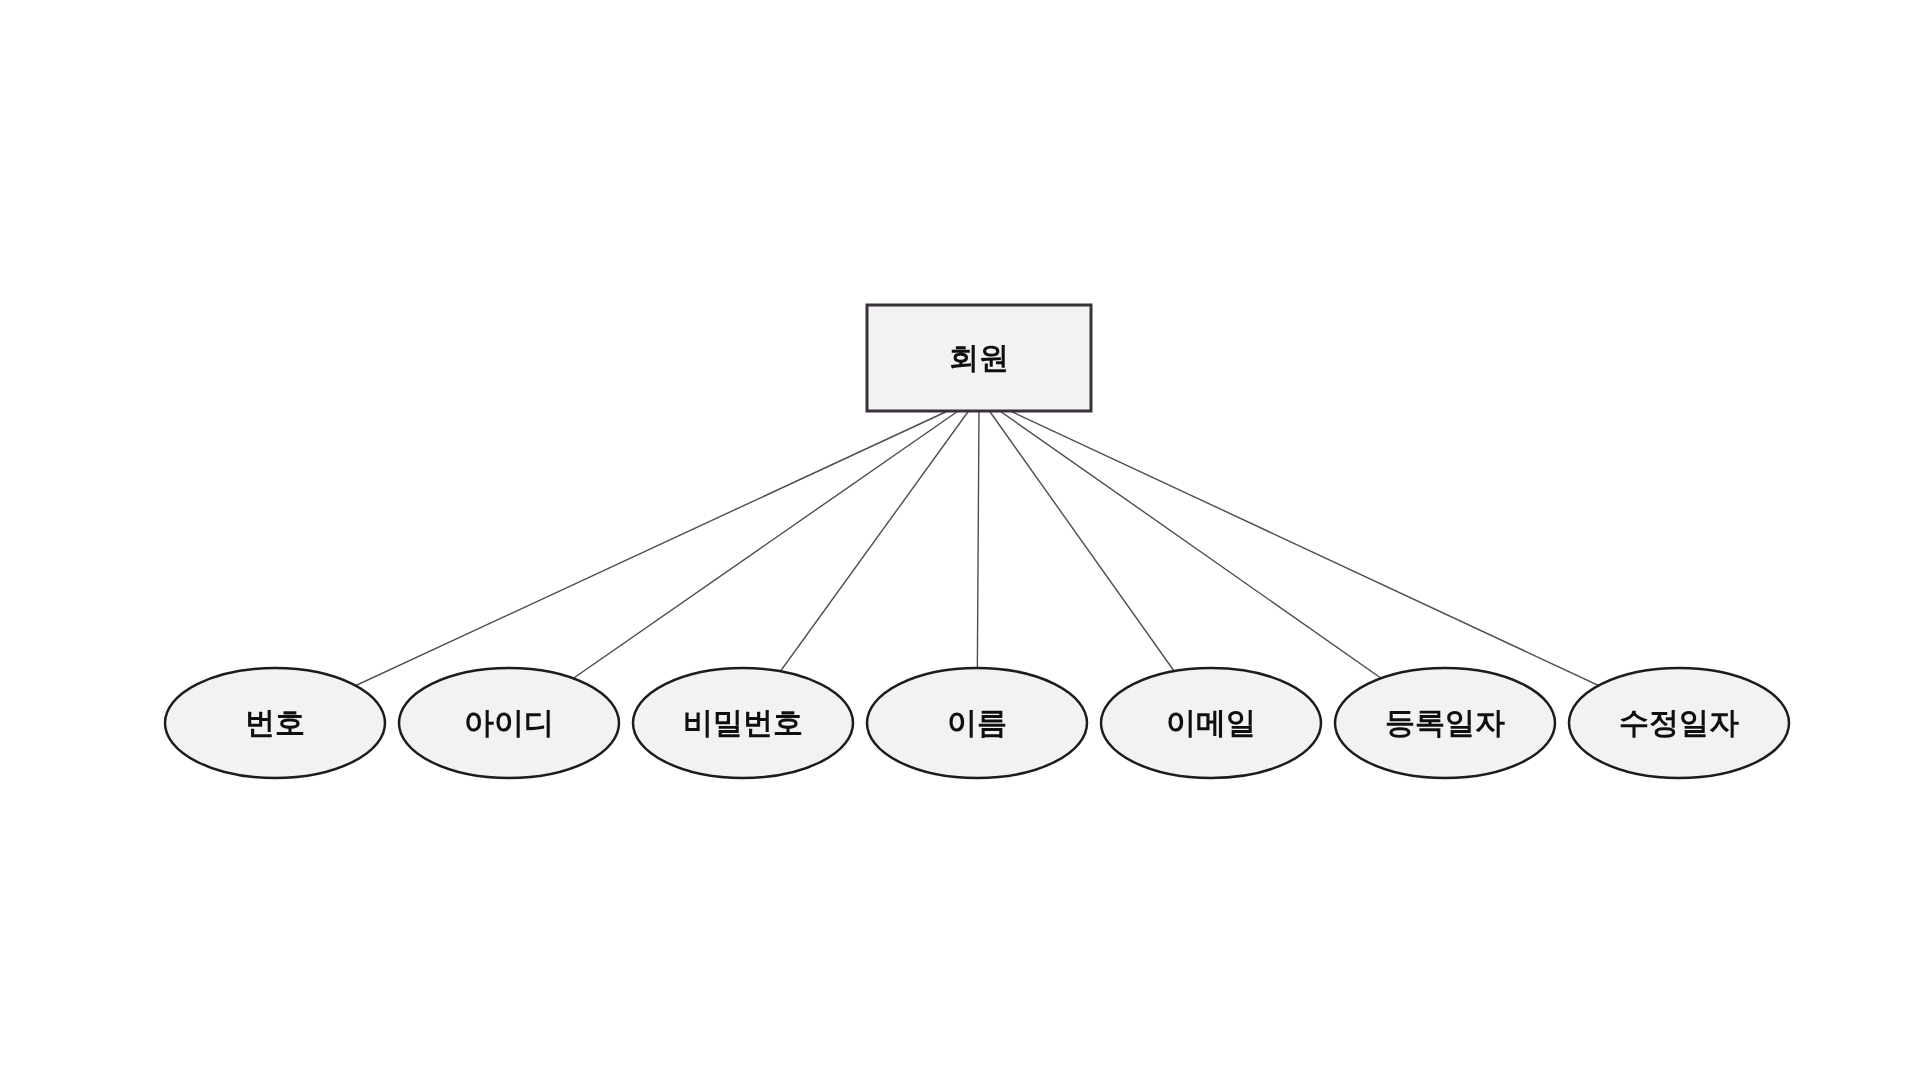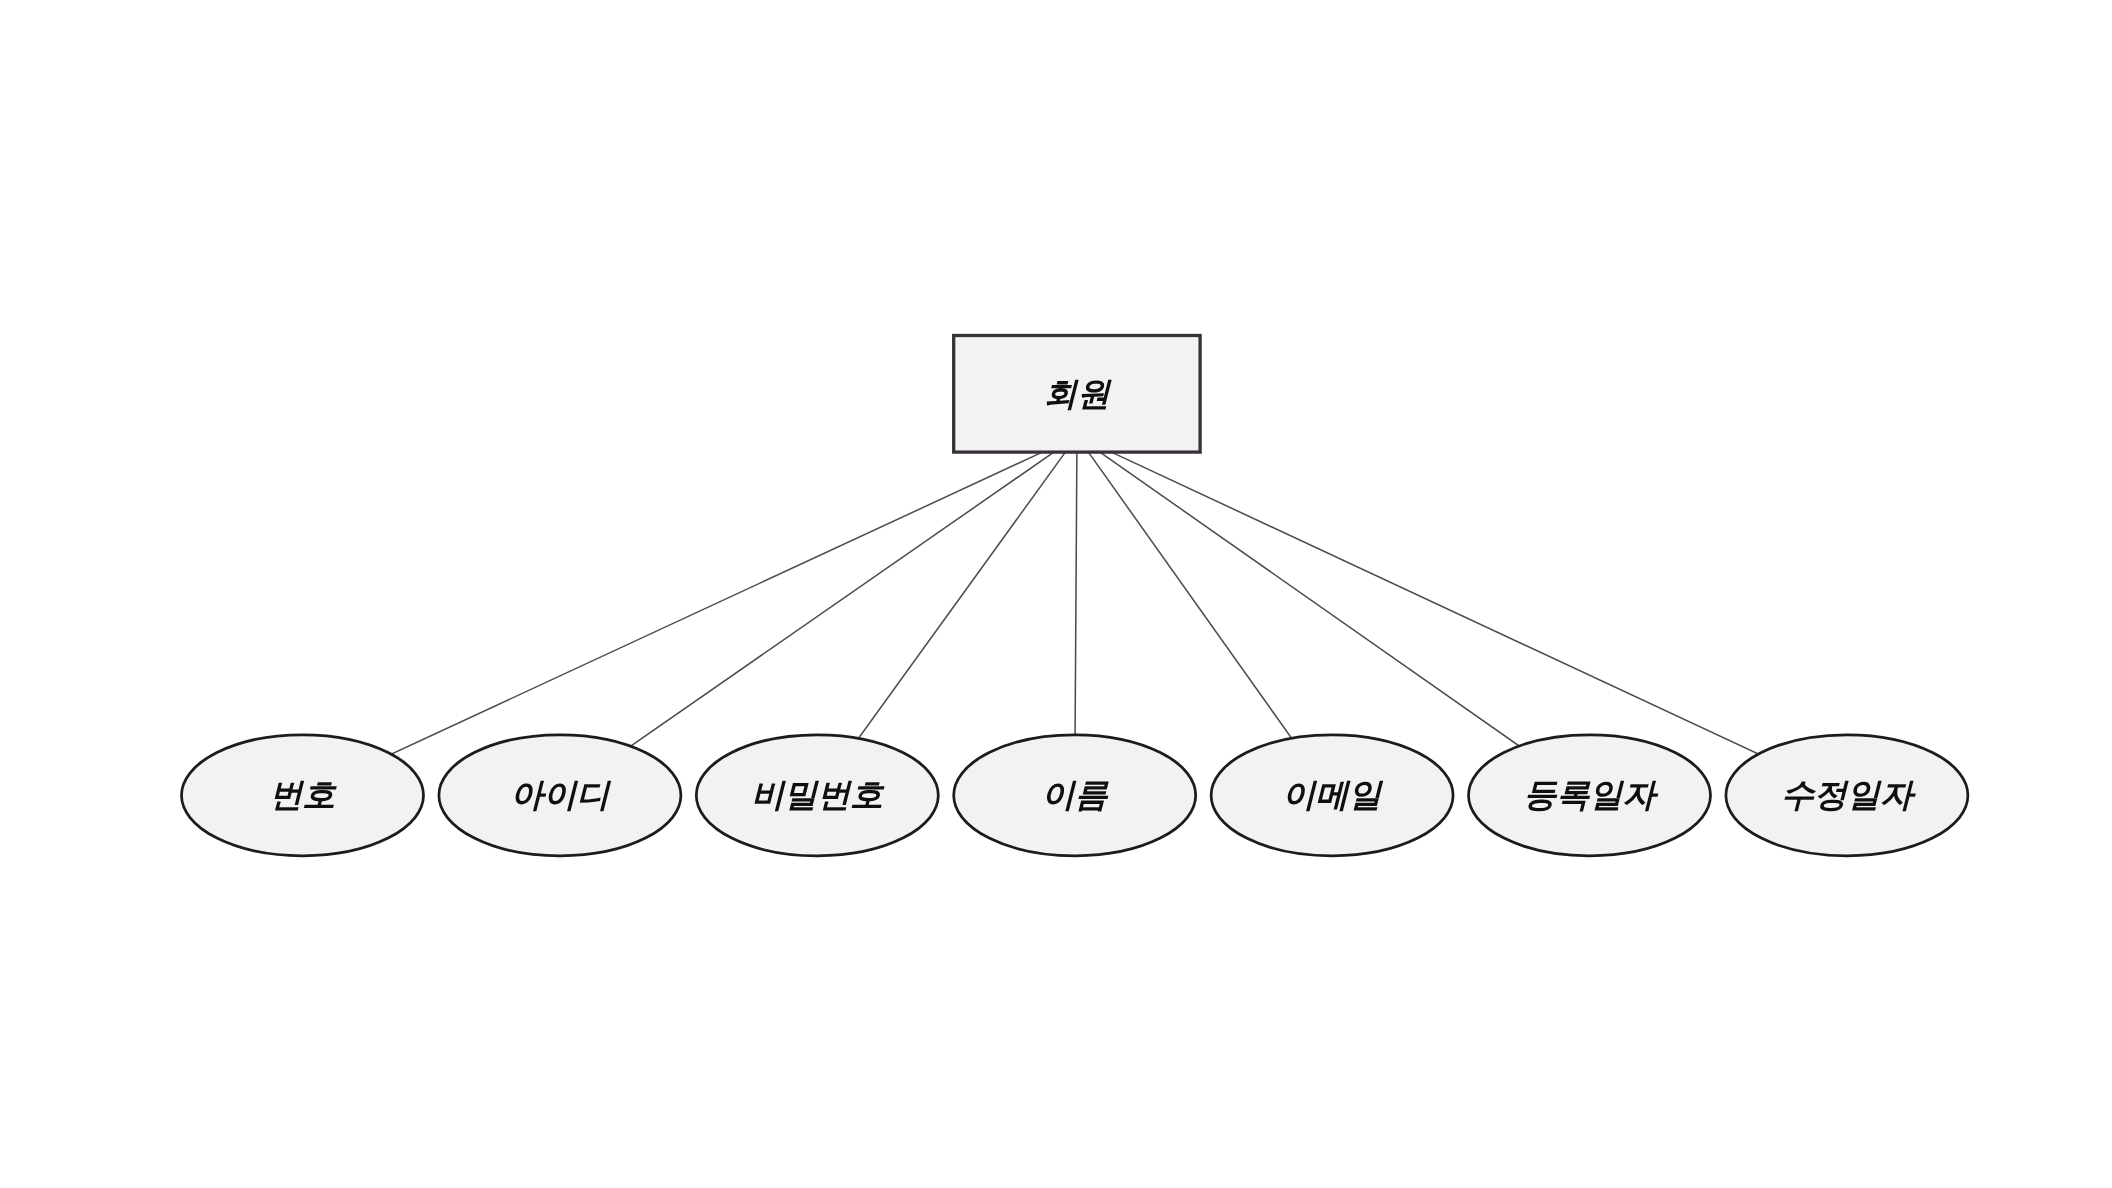--- a/index.html
+++ b/index.html
@@ -8,21 +8,20 @@
     width: 1920px;
     height: 1080px;
     background: #ffffff;
     font-family: "Liberation Sans", "DejaVu Sans", sans-serif;
     overflow: hidden;
   }
   #diagram-stage {
     width: 1920px;
     height: 1080px;
     position: relative;
-    font-style: italic;
   }
   svg {
     display: block;
   }
   .entity-rect {
     stroke-width: 3;
   }
   .attr-ellipse {
     stroke-width: 2.5;
   }

